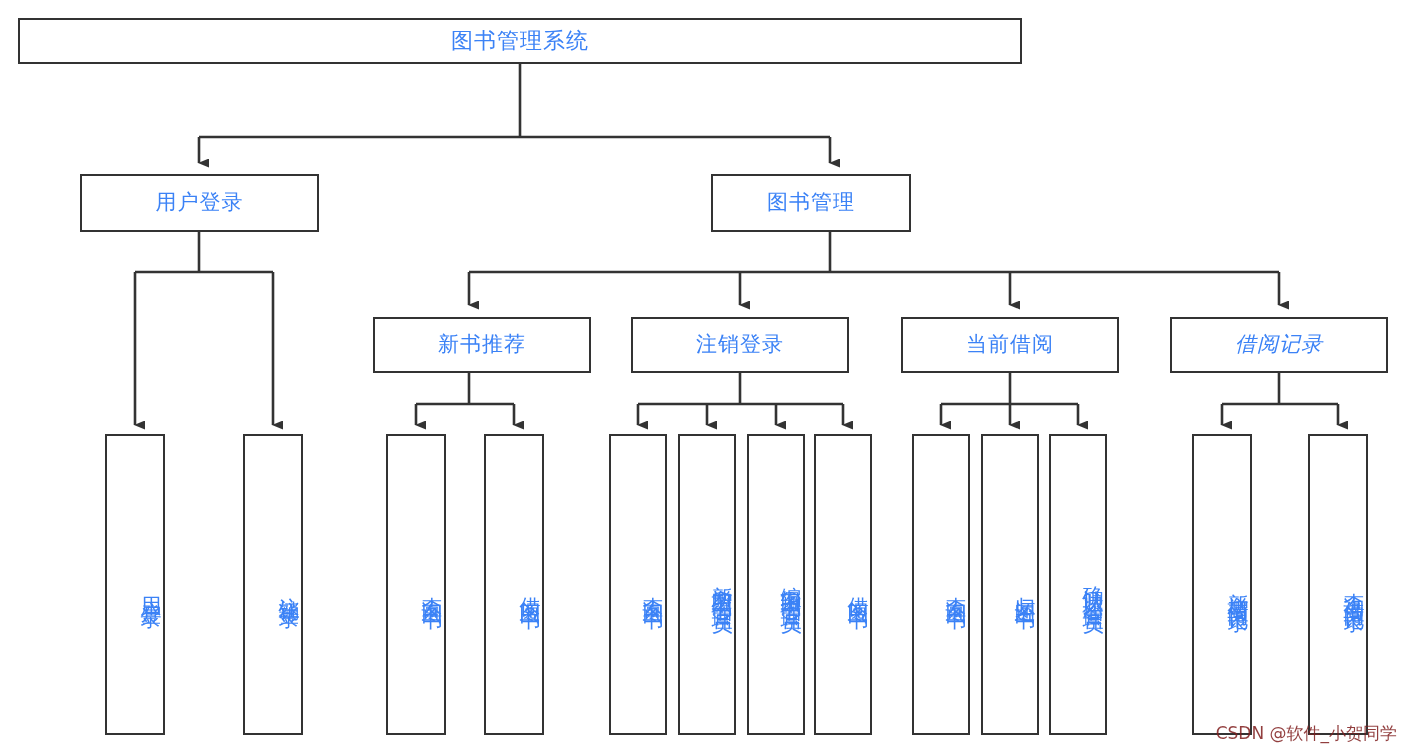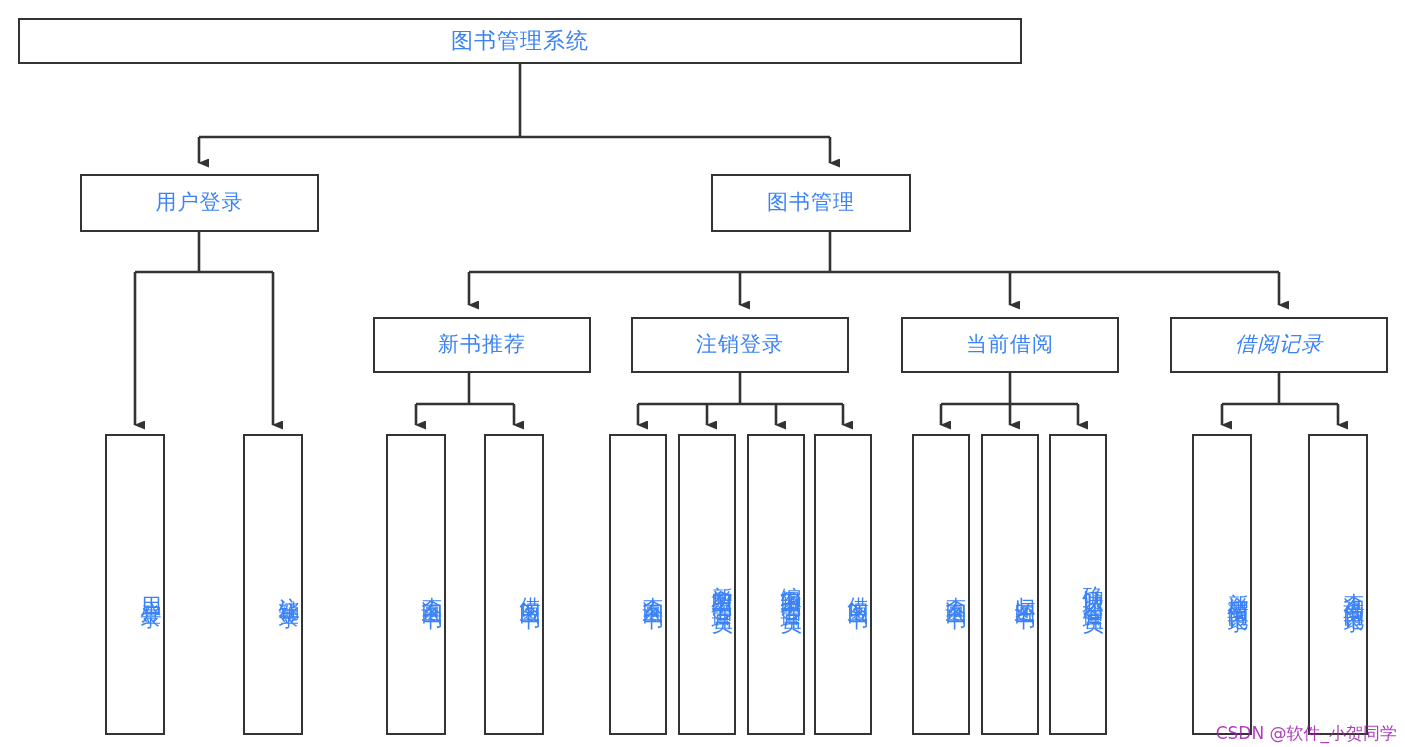--- a/index.html
+++ b/index.html
@@ -55,21 +55,21 @@
   }
   .node-v.tall {
     align-items: flex-start;
     padding-top: 4px;
   }
   #watermark {
     position: absolute;
     right: 8px;
     bottom: 2px;
     font-size: 17px;
-    color: #a21caf;
+    color: #7f1d1d;
     opacity: 0.85;
     z-index: 5;
     white-space: nowrap;
     font-family: "DejaVu Sans", "Liberation Sans", sans-serif;
   }
 </style>
 </head>
 <body>
 
 <div id="canvas">

